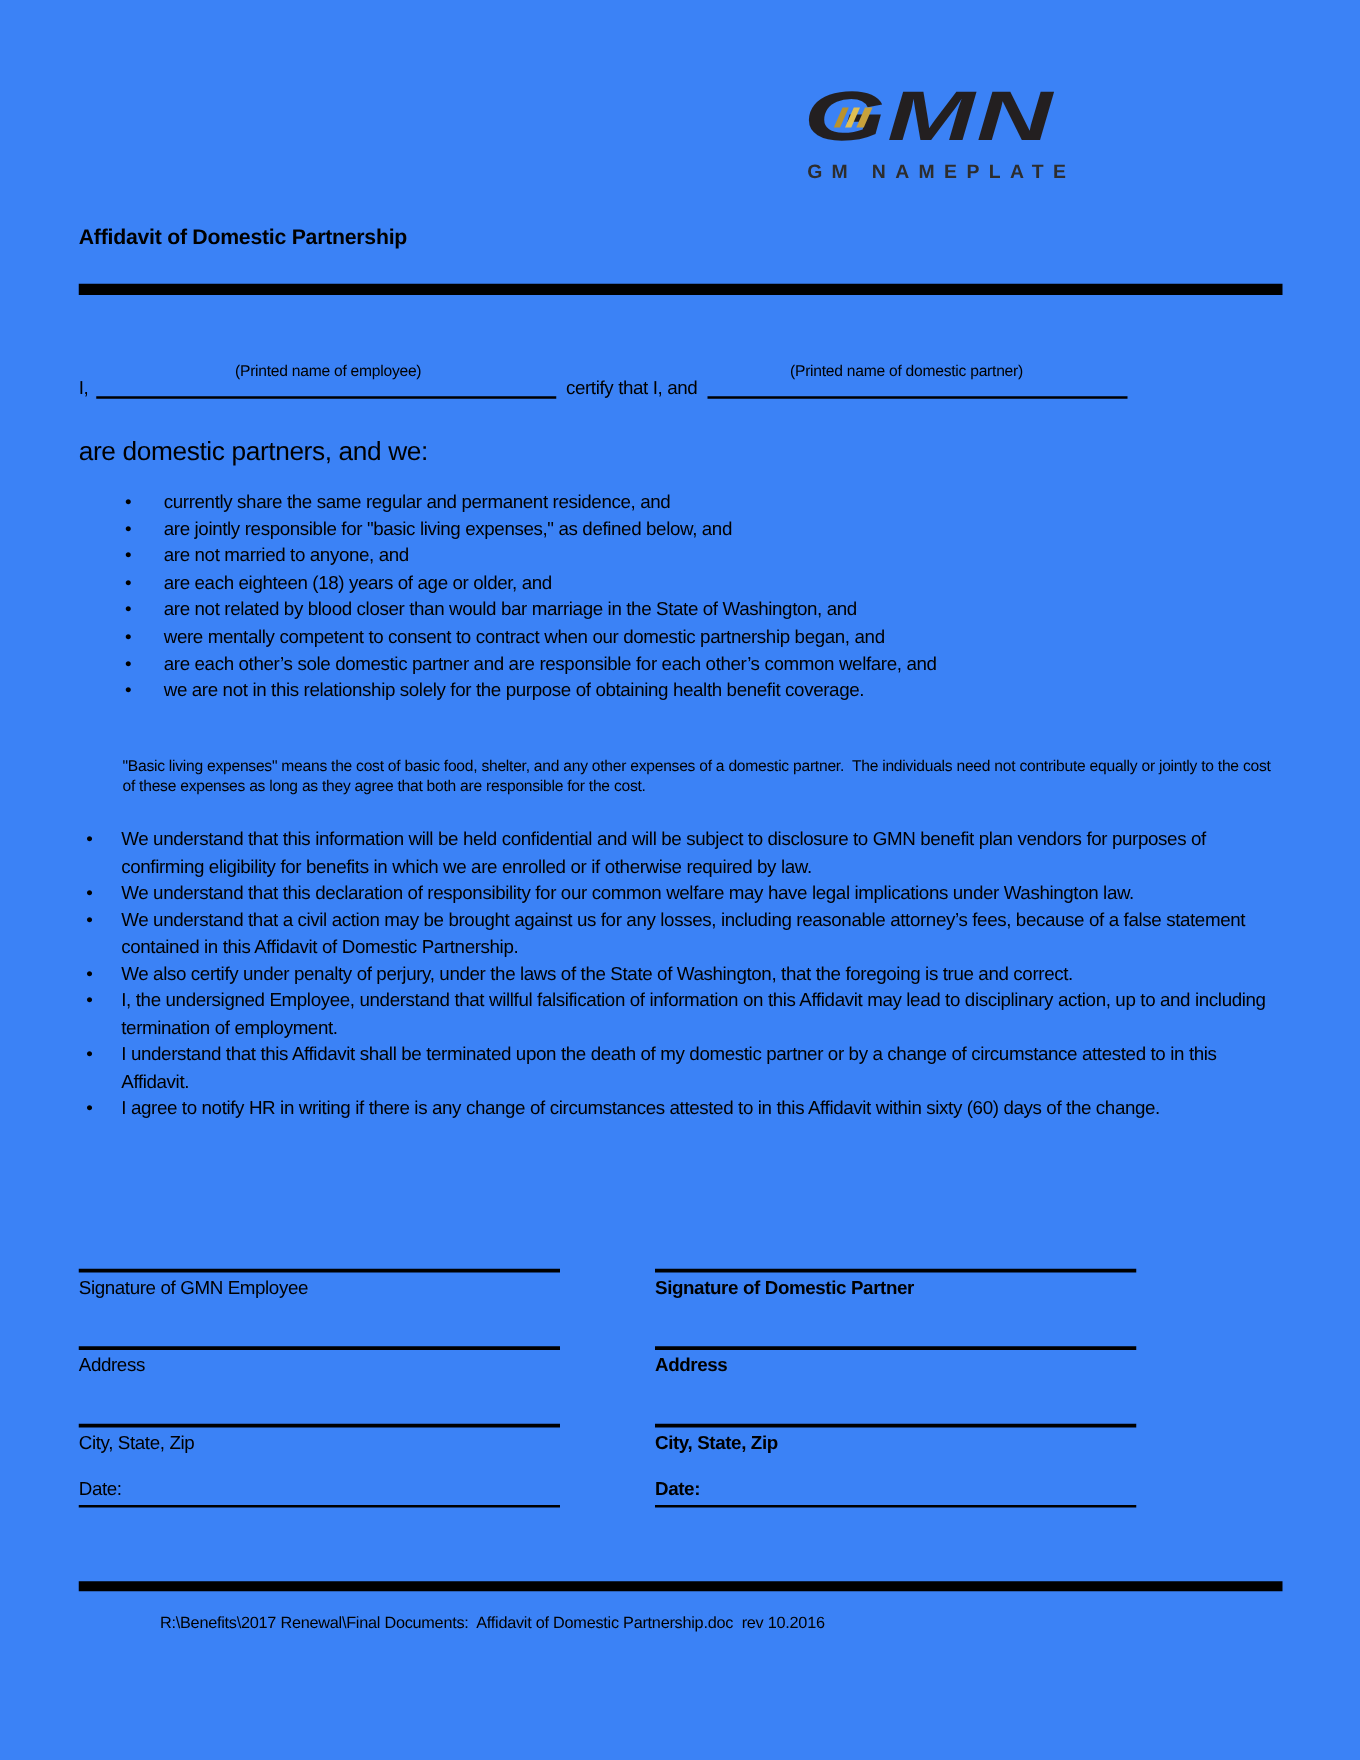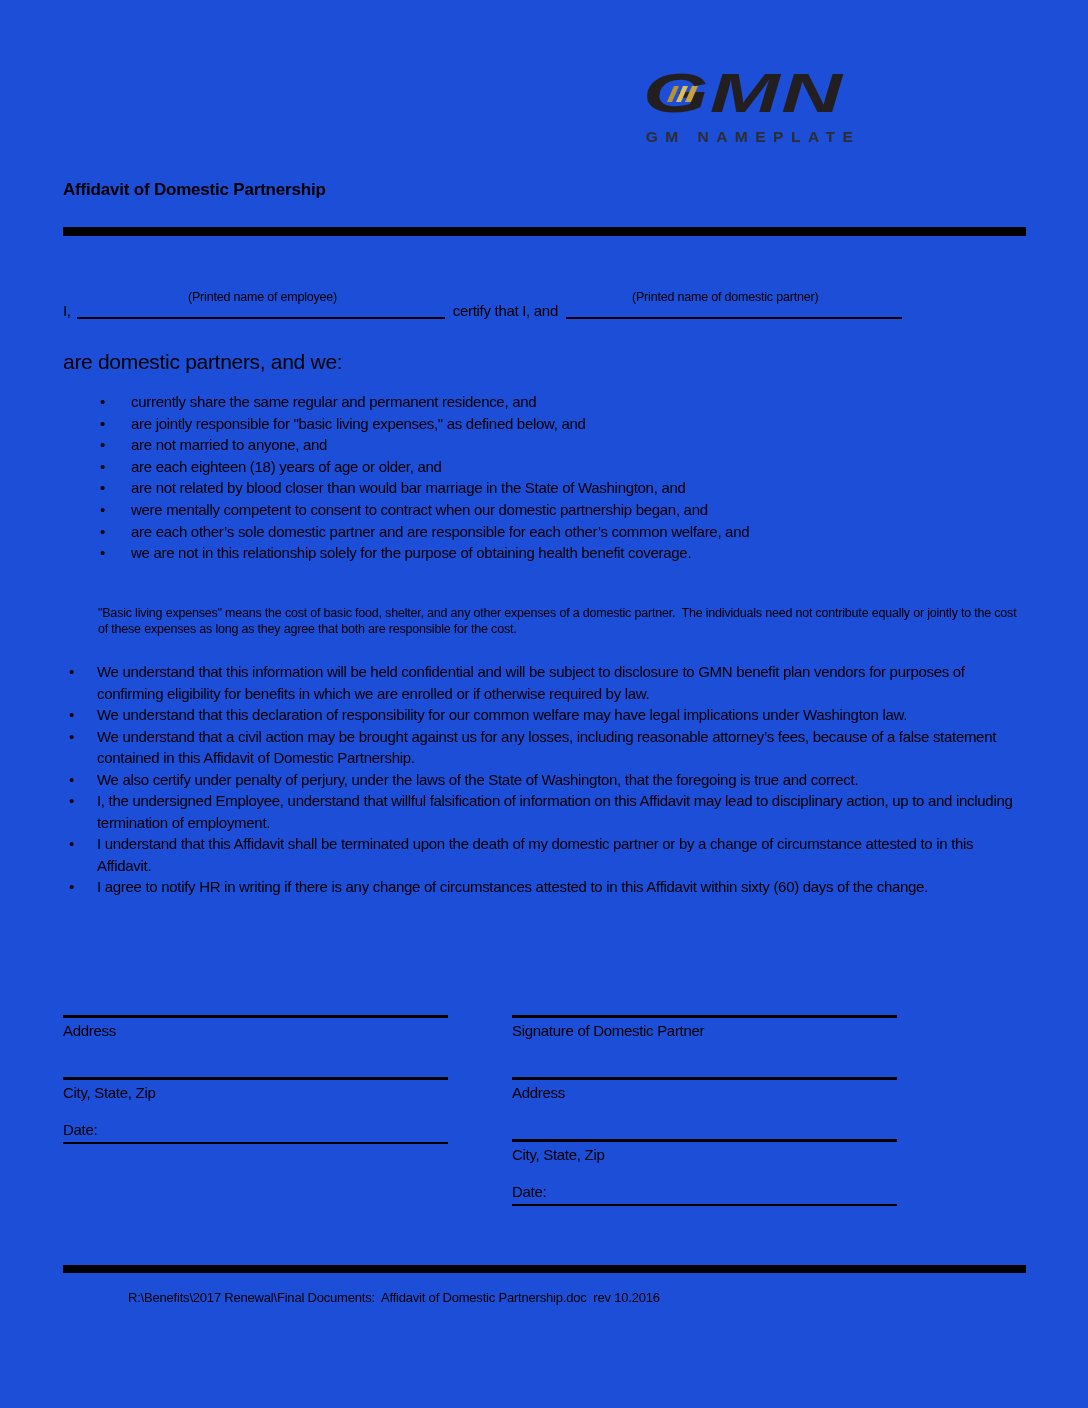--- a/index.html
+++ b/index.html
@@ -1,18 +1,18 @@
 <!DOCTYPE html>
 <html><head>
 <meta charset="utf-8">
 <style>
   html,body { margin:0; padding:0; background:#ffffff; }
   body { font-family:"Liberation Sans", sans-serif; color:#000; }
   .sheet {
-    position:relative; width:1088px; height:1408px; background:#1d4ed8;
+    position:relative; width:1088px; height:1408px; background:#3b82f6;
     overflow:hidden;
   }
   .abs { position:absolute; }
 
   
   .logo { left:641px; top:62px; width:232px; height:88px; }
 
   
   .doc-title { left:63px; top:180px; font-size:17px; font-weight:bold; letter-spacing:-0.2px; }
   .rule { left:63px; width:963px; background:#000; }
@@ -38,21 +38,21 @@
   .qual-list li::before { content:"\2022"; position:absolute; left:37px; }
   .ack-list { left:63px; top:661px; width:963px; font-size:15px; letter-spacing:-0.3px; }
   .ack-list li { position:relative; padding-left:34px; line-height:21.5px; }
   .ack-list li::before { content:"\2022"; position:absolute; left:6px; }
 
   .definition { left:98px; top:606px; width:930px; font-size:12.5px; line-height:15.9px; letter-spacing:-0.2px; white-space:pre-wrap; }
 
   
   .sig-col { position:absolute; top:1015px; width:385px; font-size:15px; letter-spacing:-0.3px; }
   .sig-col-left  { left:63px; }
-  .sig-col-right { left:512px; }
+  .sig-col-right { left:524px;font-weight:bold; }
   .sig-row { border-top:3px solid #000; padding-top:4px; height:55px; }
   .sig-row-short { height:37px; }
   .date-row { border-bottom:2px solid #000; padding-bottom:4px; }
 
   .footer-line { left:128px; top:1290px; font-size:13px; letter-spacing:-0.2px; white-space:pre-wrap; }
 </style>
 </head>
 <body>
 
 <div class="sheet">
@@ -105,20 +105,23 @@
       <li>We understand that this declaration of responsibility for our common welfare may have legal implications under Washington law.</li>
       <li>We understand that a civil action may be brought against us for any losses, including reasonable attorney’s fees, because of a false statement contained in this Affidavit of Domestic Partnership.</li>
       <li>We also certify under penalty of perjury, under the laws of the State of Washington, that the foregoing is true and correct.</li>
       <li>I, the undersigned Employee, understand that willful falsification of information on this Affidavit may lead to disciplinary action, up to and including termination of employment.</li>
       <li>I understand that this Affidavit shall be terminated upon the death of my domestic partner or by a change of circumstance attested to in this Affidavit.</li>
       <li>I agree to notify HR in writing if there is any change of circumstances attested to in this Affidavit within sixty (60) days of the change.</li>
     </ul>
 
   <div class="sig-col sig-col-left">
     <div class="sig-row">
+      <span>Signature of GMN Employee</span>
+    </div>
+    <div class="sig-row">
       <span>Address</span>
     </div>
     <div class="sig-row sig-row-short">
       <span>City, State, Zip</span>
     </div>
     <div class="date-row">
       <span>Date:</span>
     </div>
   </div>
 

